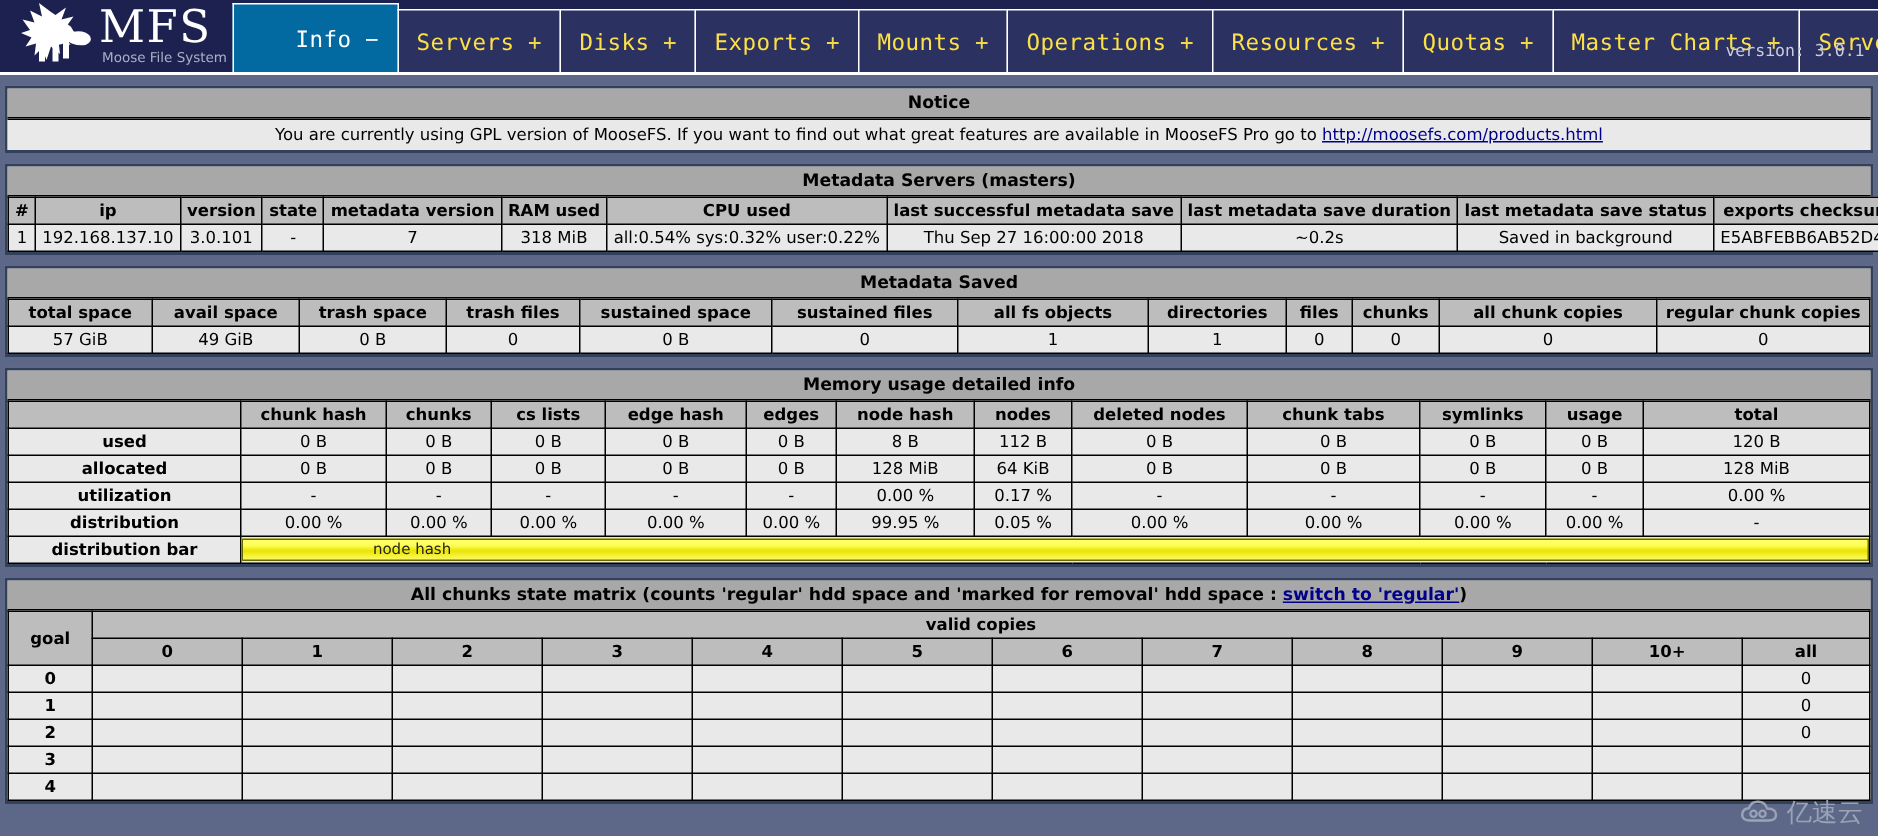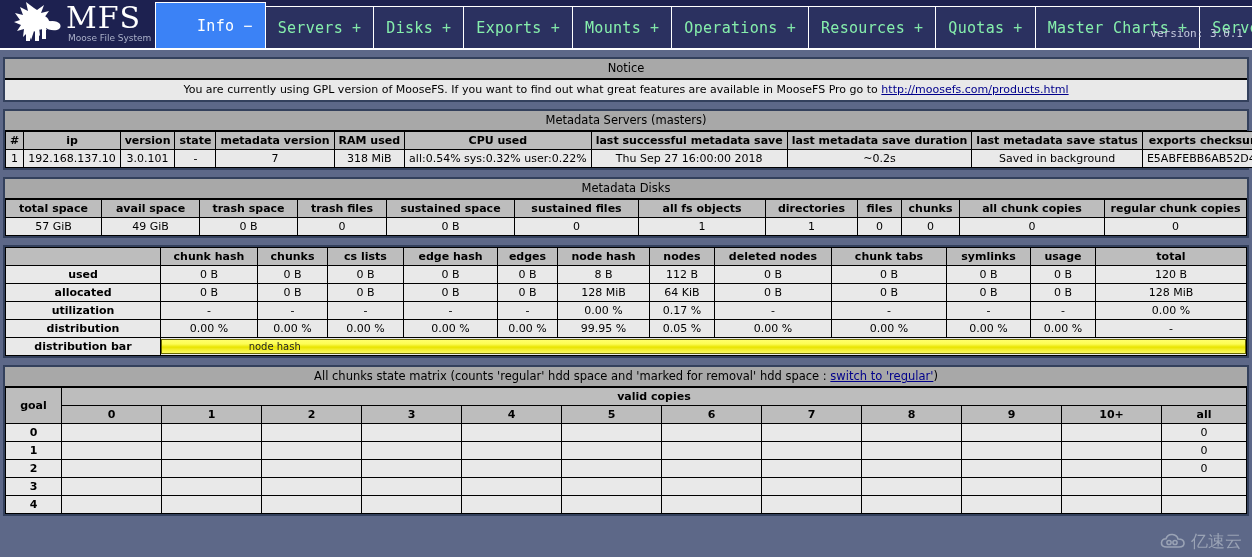--- a/index.html
+++ b/index.html
@@ -32,33 +32,33 @@
     align-items: flex-end;
     height: 50px;
     padding-bottom: 0;
   }
   .tab {
     height: 42px;
     display: flex;
     align-items: center;
     gap: 9px;
     padding: 0 12px;
-    color: #86efac;
+    color: #fde047;
     font-size: 15px;
     background: #2b3160;
     border-left: 1px solid #ffffff;
     border-right: 1px solid #ffffff;
     border-top: 1px solid #ffffff;
     margin-right: -1px;
     cursor: pointer;
     white-space: nowrap;
     letter-spacing: 0.3px;
   }
   .tab.active {
-    background: #3b82f6;
+    background: #0369a1;
     color: #ffffff;
     height: 46px;
     padding-left: 41px;
   }
   .tab .sign { font-size: 15px; opacity: .95; }
   #version {
     position: absolute;
     right: 9px; bottom: 8px;
     color: #c8cce0;
     font-size: 11px;
@@ -70,21 +70,21 @@
   .panel {
     margin-top: 7px;
     border: 2px solid #33405c;
     background: #c0c0c0;
   }
   .panel-title {
     background: #a8a8a8;
     border-bottom: 1px solid #000;
     text-align: center;
     font-size: 11.5px;
-    font-weight: normal;
+    font-weight: bold;
     color: #000;
     padding: 2px 0 3px 0;
     font-family: "DejaVu Sans", "Liberation Sans", sans-serif;
   }
   table.grid {
     width: 100%;
     border-collapse: collapse;
     font-size: 11px;
     font-family: "DejaVu Sans", "Liberation Sans", sans-serif;
     background: #e8e8e8;
@@ -262,21 +262,21 @@
           <td>Thu Sep 27 16:00:00 2018</td>
           <td>~0.2s</td>
           <td class="green">Saved in background</td>
           <td class="green">E5ABFEBB6AB52D4A</td>
         </tr>
       </tbody>
     </table>
   </div>
 
   <div class="panel">
-    <div class="panel-title">Metadata Disks</div>
+    <div class="panel-title">Metadata Saved</div>
     <table class="grid">
       <thead>
         <tr>
           <th style="width:96px"><span class="u">total space</span></th>
           <th style="width:98px"><span class="u">avail space</span></th>
           <th style="width:98px"><span class="u">trash space</span></th>
           <th style="width:89px"><span class="u">trash files</span></th>
           <th style="width:128px"><span class="u">sustained space</span></th>
           <th style="width:124px"><span class="u">sustained files</span></th>
           <th style="width:127px"><span class="u">all fs objects</span></th>
@@ -300,20 +300,21 @@
           <td>0</td>
           <td>0</td>
           <td>0</td>
           <td>0</td>
         </tr>
       </tbody>
     </table>
   </div>
 
   <div class="panel">
+    <div class="panel-title">Memory usage detailed info</div>
     <table class="grid">
       <thead>
         <tr>
           <th class="rowlabel" style="width:155px"></th>
           <th style="width:97px">chunk hash</th>
           <th style="width:70px">chunks</th>
           <th style="width:76px">cs lists</th>
           <th style="width:94px">edge hash</th>
           <th style="width:60px">edges</th>
           <th style="width:92px">node hash</th>

